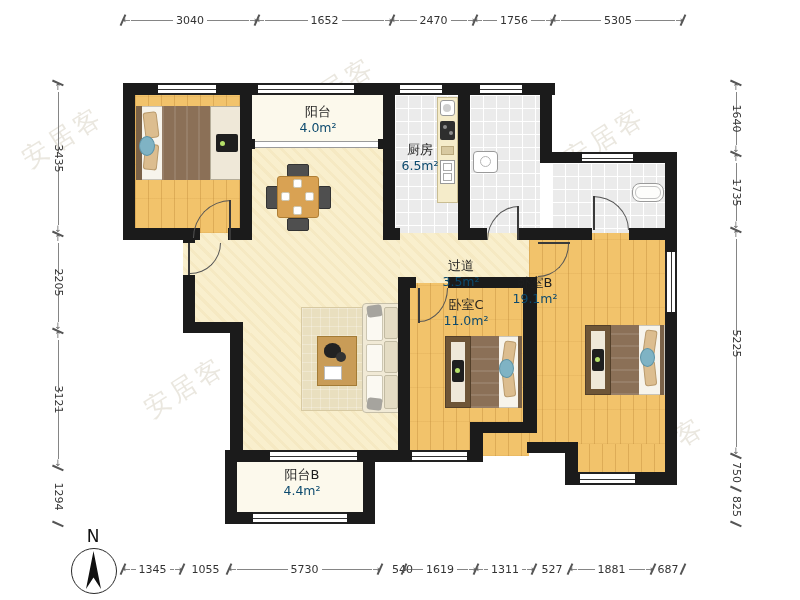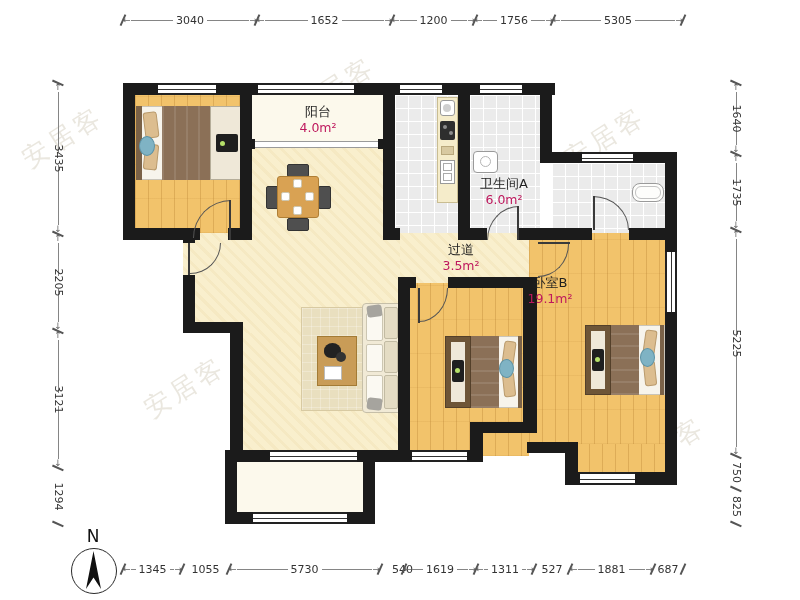--- a/index.html
+++ b/index.html
@@ -20,21 +20,21 @@
   .winV i{position:absolute;top:0;bottom:0;left:50%;width:1px;background:#333;display:block;}
   .rail{position:absolute;background:#fff;border-top:1.5px solid #9a9a9a;border-bottom:1.5px solid #9a9a9a;box-sizing:border-box;}
   .cap{position:absolute;background:#1b1b1b;}
   
   .leaf{position:absolute;background:#3a3a3a;}
   .arcTL{position:absolute;border-top:1.5px solid #555;border-left:1.5px solid #555;border-top-left-radius:100% 100%;box-sizing:border-box;}
   .arcTR{position:absolute;border-top:1.5px solid #555;border-right:1.5px solid #555;border-top-right-radius:100% 100%;box-sizing:border-box;}
   .arcBR{position:absolute;border-bottom:1.5px solid #555;border-right:1.5px solid #555;border-bottom-right-radius:100% 100%;box-sizing:border-box;}
   
   .rlabel{position:absolute;text-align:center;color:#1f1f1f;font-size:13px;line-height:1.2;font-weight:500;}
-  .rlabel .ar{font-size:12.5px;color:#be185d;font-weight:400;}
+  .rlabel .ar{font-size:12.5px;color:#0c4a6e;font-weight:400;}
   
   .f{position:absolute;box-sizing:border-box;}
   
   .dimseg{position:absolute;display:flex;align-items:center;justify-content:center;color:#333;font-size:11px;overflow:visible;white-space:nowrap;}
   .dimseg .ln{flex:1 1 auto;height:1px;background:#858585;min-width:2px;}
   .dimseg .lnv{flex:1 1 auto;width:1px;background:#858585;min-height:2px;}
   .dimseg .ah{font-size:9px;color:#666;line-height:1;}
   .dimseg .num{padding:0 3px;}
   .tick{position:absolute;background:#555;}
   
@@ -226,52 +226,60 @@
   <div class="leaf" style="left:593px;top:196px;width:2px;height:34px;"></div>
   <div class="arcBR" style="left:419px;top:288px;width:29px;height:34px;"></div>
   <div class="leaf" style="left:418px;top:288px;width:2px;height:35px;"></div>
   <div class="arcBR" style="left:538px;top:244px;width:31px;height:33px;"></div>
   <div class="leaf" style="left:538px;top:242px;width:32px;height:2px;"></div>
 
   <div class="rlabel" style="left:280px;top:104px;width:76px;">
     <div>阳台</div>
     <div class="ar">4.0m²</div>
   </div>
-  <div class="rlabel" style="left:470px;top:176px;width:68px;">
-    <div>卫生间A</div>
-    <div class="ar">6.0m²</div>
-  </div>
-  <div class="rlabel" style="left:430px;top:242px;width:62px;">
+  <div class="rlabel" style="left:385px;top:142px;width:70px;">
+    <div>厨房</div>
+    <div class="ar">6.5m²</div>
+  </div>
+  <div class="rlabel" style="left:430px;top:258px;width:62px;">
     <div>过道</div>
     <div class="ar">3.5m²</div>
   </div>
-  <div class="rlabel" style="left:516px;top:275px;width:68px;">
+  <div class="rlabel" style="left:432px;top:297px;width:68px;">
+    <div>卧室C</div>
+    <div class="ar">11.0m²</div>
+  </div>
+  <div class="rlabel" style="left:501px;top:275px;width:68px;">
     <div>卧室B</div>
     <div class="ar">19.1m²</div>
   </div>
+  <div class="rlabel" style="left:270px;top:467px;width:64px;">
+    <div>阳台B</div>
+    <div class="ar">4.4m²</div>
+  </div>
 
   <div id="dim-top" class="abs">
       <div class="dimseg" style="left: 123px; top: 12px; width: 134px; height: 16px;">
         <span class="ah">←</span>
         <span class="ln"></span>
         <span class="num">3040</span>
         <span class="ln"></span>
         <span class="ah">→</span>
       </div>
       <div class="dimseg" style="left: 257px; top: 12px; width: 135px; height: 16px;">
         <span class="ah">←</span>
         <span class="ln"></span>
         <span class="num">1652</span>
         <span class="ln"></span>
         <span class="ah">→</span>
       </div>
       <div class="dimseg" style="left: 392px; top: 12px; width: 83px; height: 16px;">
         <span class="ah">←</span>
         <span class="ln"></span>
-        <span class="num">1200</span>
+        <span class="num">2470</span>
         <span class="ln"></span>
         <span class="ah">→</span>
       </div>
       <div class="dimseg" style="left: 475px; top: 12px; width: 78px; height: 16px;">
         <span class="ah">←</span>
         <span class="ln"></span>
         <span class="num">1756</span>
         <span class="ln"></span>
         <span class="ah">→</span>
       </div>

